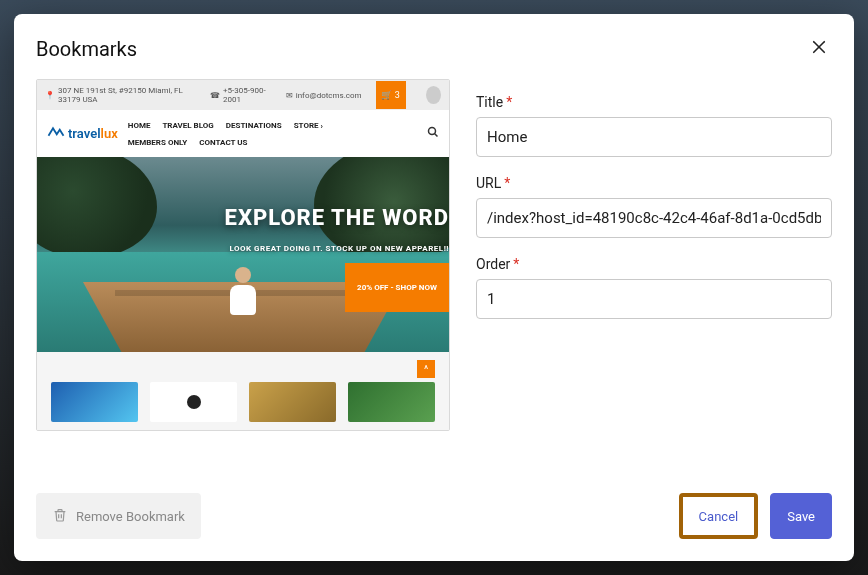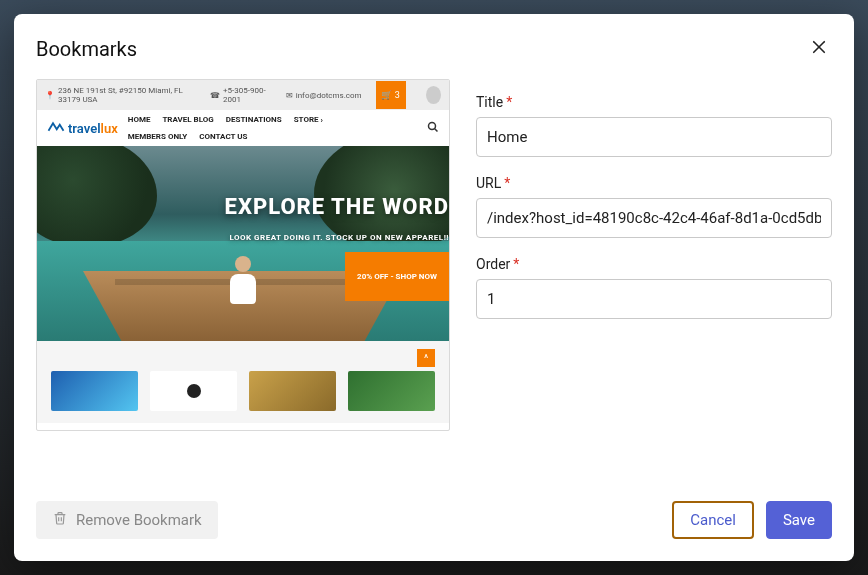--- a/index.html
+++ b/index.html
@@ -90,21 +90,21 @@
       gap: 2px;
     }
     .pv-avatar {
       width: 18px;
       height: 18px;
       border-radius: 50%;
       background: #ccc;
       margin-left: 6px;
     }
     .pv-nav {
-      height: 36px;
+      height: 47px;
       display: flex;
       align-items: center;
       padding: 0 10px;
       gap: 10px;
       background: #fff;
     }
     .pv-logo {
       display: flex;
       align-items: center;
       gap: 3px;
@@ -256,40 +256,40 @@
       font-family: inherit;
       white-space: nowrap;
       overflow: hidden;
     }
     .modal-footer {
       padding: 0 22px 22px 22px;
       display: flex;
       align-items: center;
     }
     .btn {
-      height: 38px;
+      height: 46px;
       padding: 0 16px;
       border-radius: 4px;
-      font-size: 15px;
+      font-size: 13px;
       cursor: pointer;
       display: inline-flex;
       align-items: center;
       gap: 8px;
       font-family: inherit;
     }
     .btn-remove {
       background: #f1f1f1;
       border: none;
       color: #888;
     }
     .btn-remove svg { width: 16px; height: 16px; }
     .footer-right { margin-left: auto; display: flex; gap: 12px; }
     .btn-cancel {
       background: #fff;
-      border: 2px solid #a16207;
+      border: 4px solid #a16207;
       color: #4a5bcc;
     }
     .btn-save {
       background: #5461d6;
       border: 1px solid #5461d6;
       color: #fff;
     }
   </style>
 </head>
 <body>
@@ -311,21 +311,21 @@
   </div>
 
   <div class="modal-body">
 
     <div class="preview-col">
       <div class="preview-frame">
 
         <div class="pv-topbar">
           <div class="pv-top-item">
             <span>📍</span>
-            <span>236 NE 191st St, #92150 Miami, FL 33179 USA</span>
+            <span>307 NE 191st St, #92150 Miami, FL 33179 USA</span>
           </div>
           <div class="pv-top-item">
             <span>☎</span>
             <span>+5-305-900-2001</span>
           </div>
           <div class="pv-top-item">
             <span>✉</span>
             <span>info@dotcms.com</span>
           </div>
           <div class="pv-cart">

